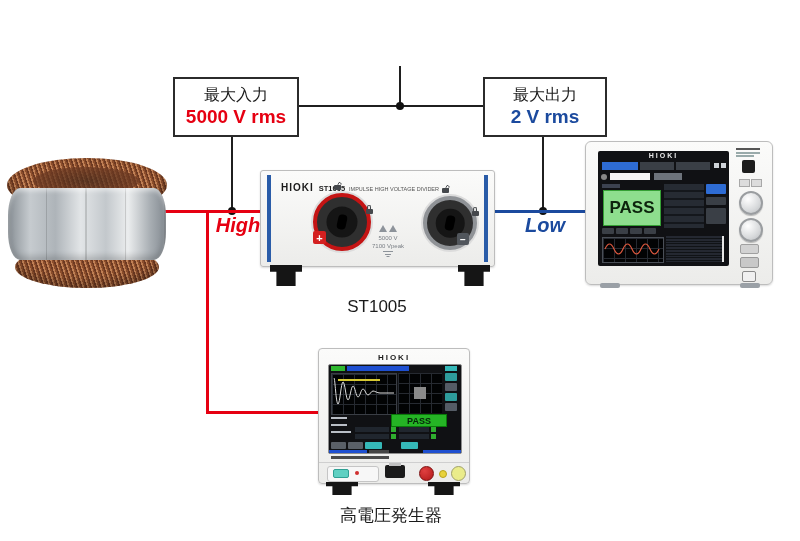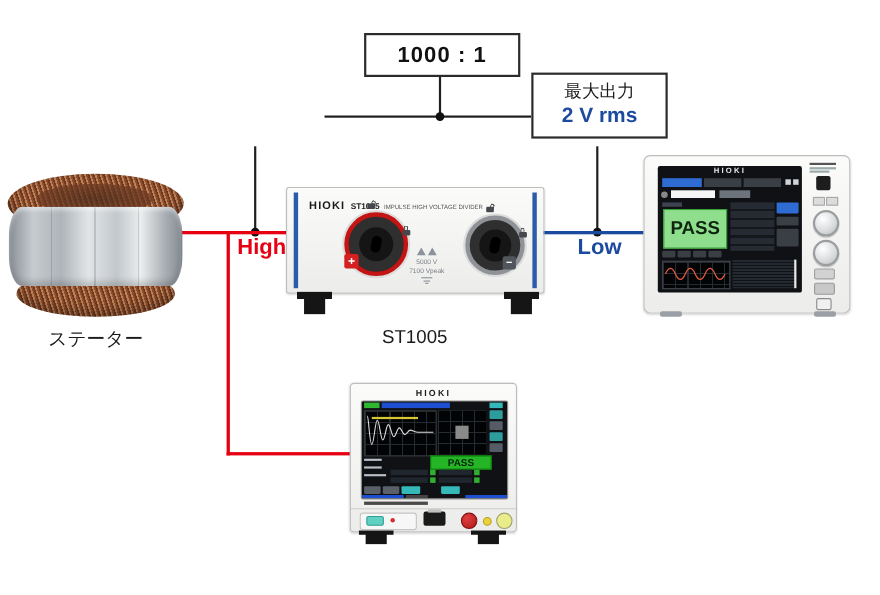--- a/index.html
+++ b/index.html
@@ -11,21 +11,21 @@
   .wire-r{position:absolute;background:#e60012;}
   .wire-b{position:absolute;background:#1b4a9e;}
   .dot{position:absolute;width:8px;height:8px;border-radius:50%;background:#111;}
   
   .lblbox{position:absolute;background:#fff;border:2px solid #2b2b2b;display:flex;
           flex-direction:column;align-items:center;justify-content:center;line-height:1.25;}
   .lblbox .t{font-size:16px;color:#1a1a1a;}
   .lblbox .v{font-size:19px;font-weight:bold;}
   .ratiobox{position:absolute;background:#fff;border:2px solid #2b2b2b;display:flex;
             align-items:center;justify-content:center;font-size:20px;font-weight:bold;color:#111;letter-spacing:1px;}
-  .wlabel{position:absolute;font-size:20px;font-weight:bold;text-align:center;}
+  .wlabel{position:absolute;font-size:20px;font-weight:bold;text-align:center;font-style:italic;}
   .caption{position:absolute;font-size:17px;color:#1a1a1a;text-align:center;}
   
   .coil{position:absolute;background:repeating-linear-gradient(72deg,#6e3a22 0 1.5px,#c08055 1.5px 3px,#8c4e2c 3px 4.5px);
         border-radius:50%;box-shadow:inset 0 -6px 10px rgba(0,0,0,.3);}
   .coil-top::after{content:"";position:absolute;left:26px;top:9px;width:106px;height:28px;border-radius:50%;
         background:radial-gradient(ellipse at center,#4a2c1c 0%,#6e3a22 70%,transparent 72%);opacity:.75;}
   .band{position:absolute;border-radius:12px/28px;
         background:
           repeating-linear-gradient(90deg,transparent 0 38px,rgba(0,0,0,.14) 38px 39.5px),
           linear-gradient(90deg,#878e94 0%,#c6cbcf 14%,#aeb4b9 30%,#e2e5e7 46%,#c3c8cc 62%,#ebedee 76%,#a8aeb3 90%,#828990 100%);
@@ -91,32 +91,34 @@
   <div class="dot" style="left:539px;top:207px;"></div>
 
   <div class="wire-r" style="left:164px;top:210px;width:96px;height:3px;"></div>
   <div class="wire-r" style="left:206px;top:210px;width:3px;height:204px;"></div>
   <div class="wire-r" style="left:206px;top:411px;width:112px;height:3px;"></div>
   <div class="wlabel" style="left:207px;top:214px;width:62px;color:#e60012;">High</div>
 
   <div class="wire-b" style="left:493px;top:210px;width:92px;height:3px;"></div>
   <div class="wlabel" style="left:515px;top:214px;width:60px;color:#1b4a9e;">Low</div>
 
-  <div class="ratiobox" style="left:331px;top:30px;width:138px;height:36px;">1000 : 1</div>
-  <div class="lblbox" style="left:483px;top:66px;width:120px;height:56px;align-items:center;">
+  <div class="lblbox" style="left:173px;top:77px;width:122px;height:56px;">
+    <span class="t">最大入力</span>
+    <span class="v" style="color:#e60012;">5000 V rms</span>
+  </div>
+  <div class="lblbox" style="left:483px;top:77px;width:120px;height:56px;align-items:center;">
     <span class="t">最大出力</span>
     <span class="v" style="color:#1b4a9e;">2 V rms</span>
   </div>
 
   <div class="abs" style="left:7px;top:158px;width:160px;height:132px;">
     <div class="coil coil-top" style="left:0;top:0;width:160px;height:54px;"></div>
     <div class="coil" style="left:8px;top:88px;width:144px;height:42px;"></div>
     <div class="band" style="left:1px;top:30px;width:158px;height:72px;"></div>
   </div>
-  <div class="caption" style="left:20px;top:297px;width:134px;">ステーター</div>
 
   <div class="devbody" style="left:260px;top:170px;width:233px;height:95px;">
     <div class="bluestripe" style="left:6px;top:4px;height:87px;"></div>
     <div class="bluestripe" style="right:6px;top:4px;height:87px;"></div>
     <div class="st-header" style="left:20px;top:6px;">
       <span class="b">HIOKI</span><span class="m">ST1005</span><span class="s">IMPULSE HIGH VOLTAGE DIVIDER</span>
     </div>
 
     <div class="conn" style="left:52px;top:22px;width:50px;height:50px;border:4px solid #c41414;"></div>
     <div class="badge" style="left:52px;top:60px;width:13px;height:13px;background:#d42020;font-size:11px;">+</div>
@@ -230,14 +232,15 @@
     <div class="bar" style="left:14px;top:120px;width:14px;height:7px;background:#5fd0c2;border:1px solid #2fa093;border-radius:2px;"></div>
     <div class="bar" style="left:36px;top:122px;width:4px;height:4px;border-radius:50%;background:#d03030;"></div>
     <div class="bar" style="left:66px;top:116px;width:20px;height:13px;background:#1a1a1a;border-radius:2px;"></div>
     <div class="bar" style="left:70px;top:114px;width:12px;height:3px;background:#c0c0c0;"></div>
     <div class="bar" style="left:100px;top:117px;width:13px;height:13px;border-radius:50%;background:radial-gradient(circle at 35% 30%,#e04040,#b01818);border:1px solid #7d0f0f;"></div>
     <div class="bar" style="left:120px;top:121px;width:6px;height:6px;border-radius:50%;background:#e8d23c;border:1px solid #b8a31e;"></div>
     <div class="bar" style="left:132px;top:117px;width:13px;height:13px;border-radius:50%;background:#eaec8a;border:1px solid #a0a06a;"></div>
   </div>
   <div class="foot" style="left:326px;top:482px;width:32px;height:13px;"></div>
   <div class="foot" style="left:428px;top:482px;width:32px;height:13px;"></div>
+  <div class="caption" style="left:315px;top:504px;width:152px;">高電圧発生器</div>
 
 </div>
 
 </body></html>

